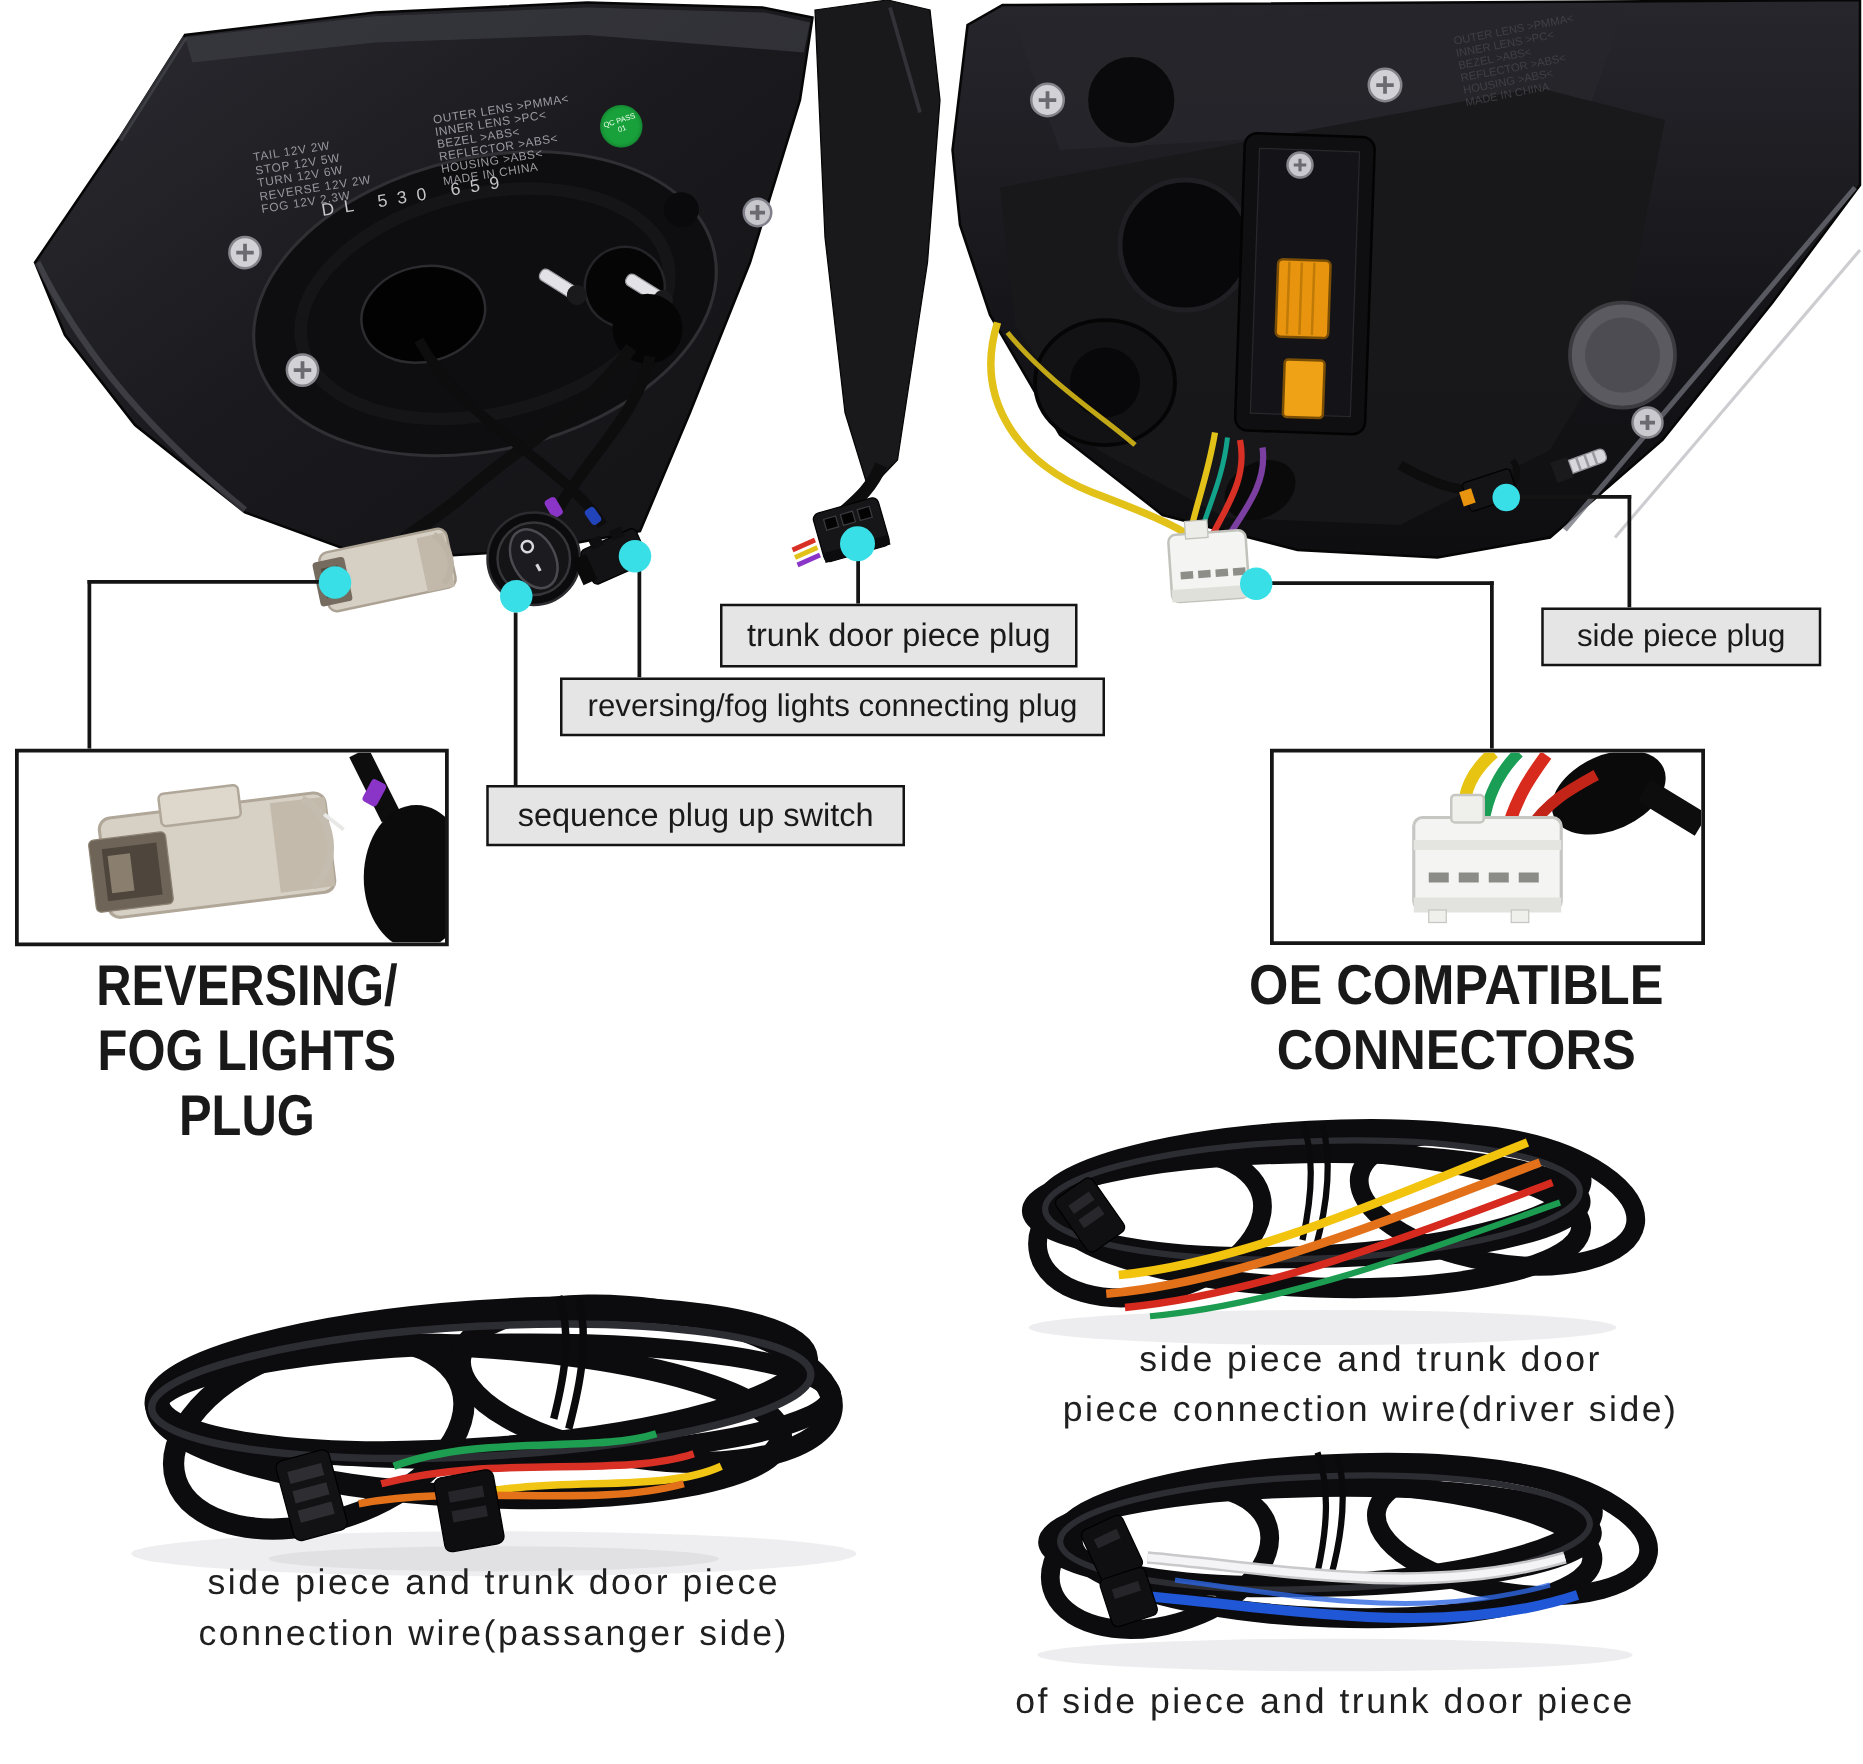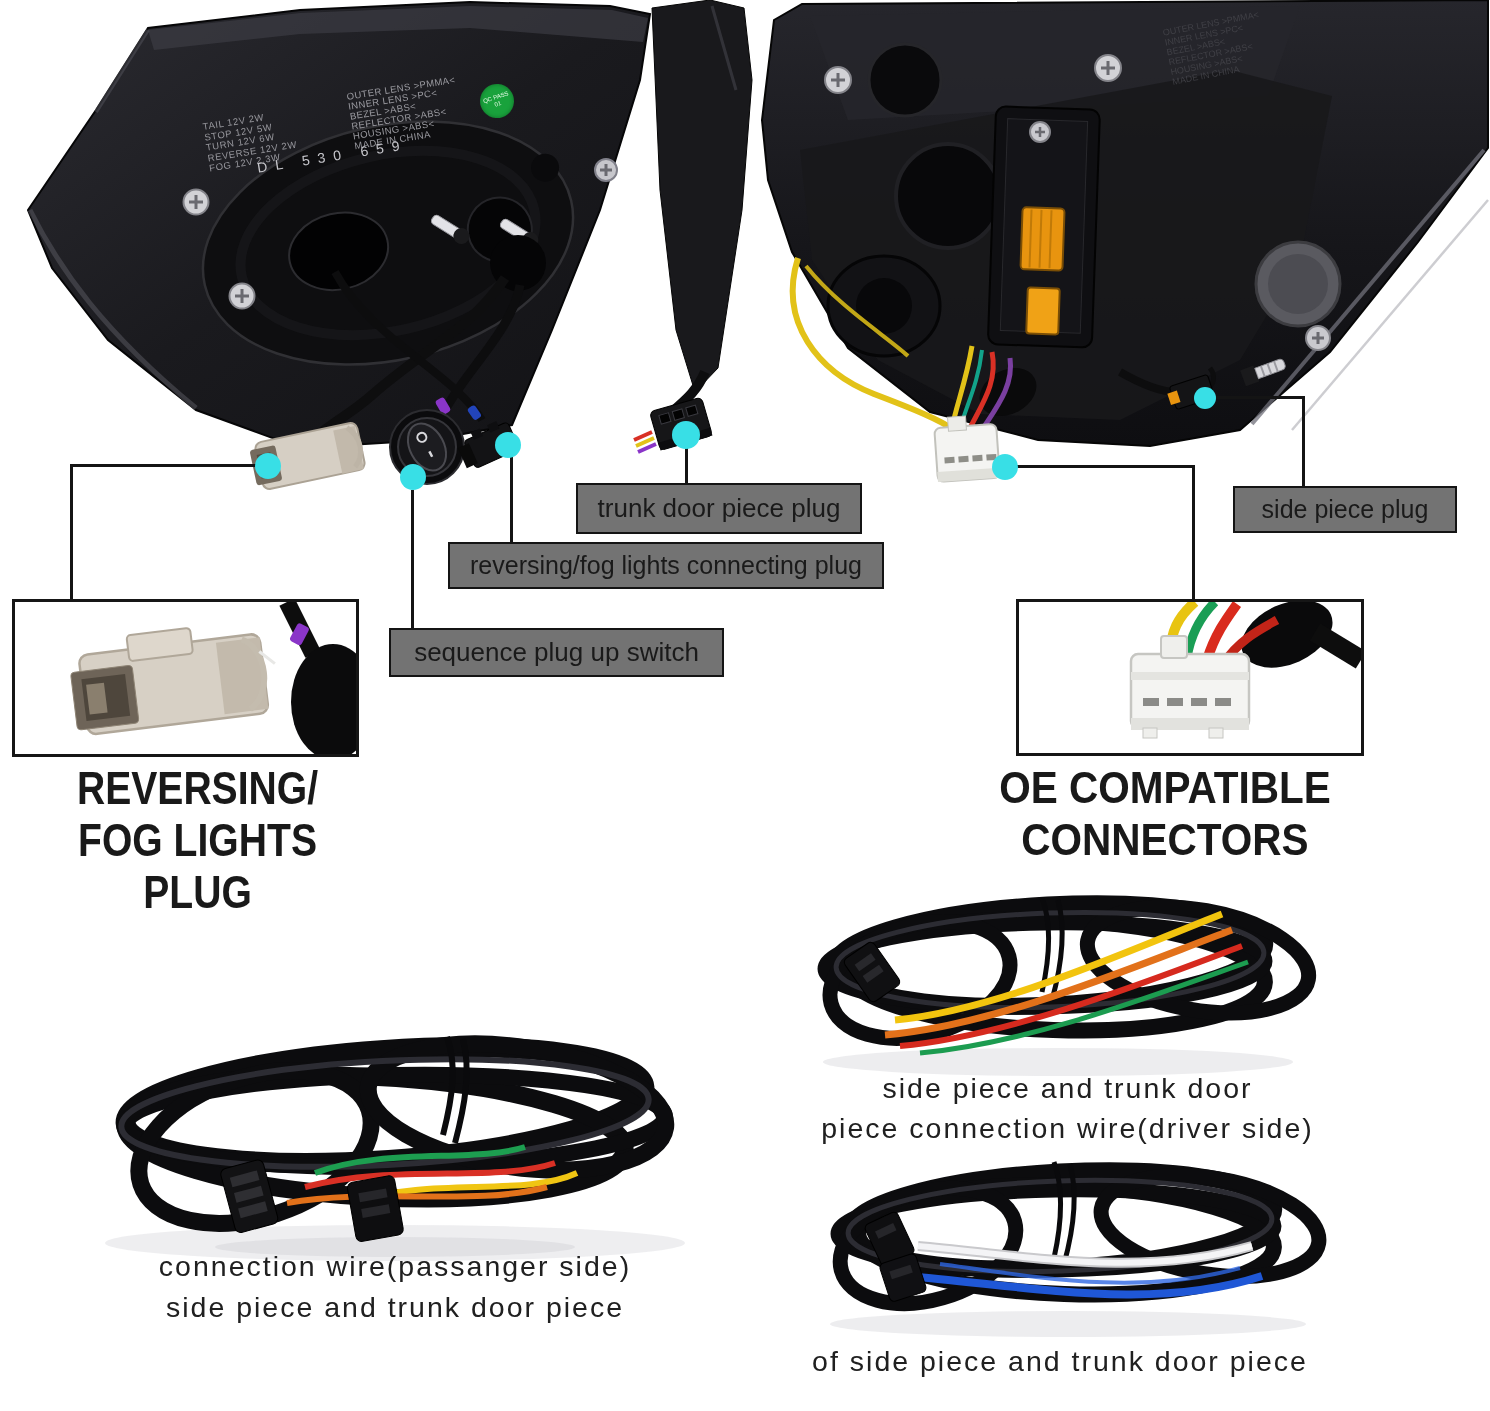--- a/index.html
+++ b/index.html
@@ -5,21 +5,21 @@
   html,body{margin:0;padding:0;background:#ffffff;}
   .scene{
     position:relative;width:1490px;height:1411px;background:#ffffff;overflow:hidden;
     font-family:"Liberation Sans",sans-serif;color:#111;
   }
   .scene svg{position:absolute;pointer-events:none;}
   
   .cl{position:absolute;background:#141414;}
   .dot{position:absolute;border-radius:50%;background:#38dfe6;}
   .label-box{
-    position:absolute;border:2px solid #141414;background:#737373;
+    position:absolute;border:2px solid #141414;background:#e5e5e5;
     display:flex;align-items:center;justify-content:center;
     font-size:26px;color:#1a1a1a;white-space:nowrap;
   }
   .inset{position:absolute;border:3px solid #161616;background:#fff;overflow:hidden;}
   .inset svg{position:absolute;left:0;top:0;}
   .heading{
     position:absolute;font-weight:bold;color:#191919;text-align:center;
     transform-origin:center top;letter-spacing:0px;line-height:52px;
   }
   .caption{
@@ -351,22 +351,22 @@
       <rect x="180" y="204" width="28" height="10" fill="#2e2e32"></rect>
       <rect x="180" y="220" width="28" height="10" fill="#2e2e32"></rect>
     </g>
     <g transform="rotate(-10 318 222)">
       <rect x="296" y="194" width="48" height="60" rx="6" fill="#0e0e10" stroke="#000"></rect>
       <rect x="306" y="206" width="28" height="9" fill="#26262a"></rect>
       <rect x="306" y="222" width="28" height="9" fill="#26262a"></rect>
     </g>
   </svg>
   <div class="caption" style="left:95px;top:1246px;width:600px">
+    <div>side piece and trunk door piece</div>
     <div>connection wire(passanger side)</div>
-    <div>side piece and trunk door piece</div>
   </div>
 
   <svg style="left:800px;top:860px" width="520" height="230" viewBox="0 0 520 230">
     <ellipse cx="258" cy="202" rx="235" ry="14" fill="#dcdce0" opacity=".5"></ellipse>
     <g fill="none" stroke="#0c0c0e">
       <ellipse cx="250" cy="95" rx="215" ry="50" stroke-width="17" transform="rotate(-3 250 95)"></ellipse>
       <ellipse cx="255" cy="115" rx="210" ry="55" stroke-width="16" transform="rotate(2 255 115)"></ellipse>
       <ellipse cx="245" cy="105" rx="220" ry="42" stroke-width="15" transform="rotate(-1 245 105)"></ellipse>
       <ellipse cx="120" cy="120" rx="92" ry="55" stroke-width="15" transform="rotate(-15 120 120)"></ellipse>
       <ellipse cx="398" cy="100" rx="112" ry="50" stroke-width="15" transform="rotate(10 398 100)"></ellipse>
@@ -376,21 +376,21 @@
     <path d="M95 160 C200 150 330 90 422 54" fill="none" stroke="#f2c40e" stroke-width="7"></path>
     <path d="M85 175 C200 165 340 104 432 70" fill="none" stroke="#e2711a" stroke-width="7"></path>
     <path d="M100 186 C210 176 352 120 442 86" fill="none" stroke="#d62a1e" stroke-width="6"></path>
     <path d="M120 193 C230 183 352 136 448 102" fill="none" stroke="#1c9c50" stroke-width="5"></path>
     <g transform="rotate(-35 72 112)">
       <rect x="54" y="86" width="36" height="52" rx="5" fill="#101012" stroke="#000"></rect>
       <rect x="62" y="96" width="20" height="8" fill="#28282c"></rect>
       <rect x="62" y="110" width="20" height="8" fill="#28282c"></rect>
     </g>
   </svg>
-  <div class="caption" style="left:795px;top:1068px;width:545px;line-height:40px">
+  <div class="caption" style="left:824px;top:1068px;width:545px;line-height:40px">
     <div>side piece and trunk door</div>
     <div>piece connection wire(driver side)</div>
   </div>
 
   <svg style="left:810px;top:1128px" width="520" height="215" viewBox="0 0 520 215">
     <ellipse cx="258" cy="196" rx="238" ry="13" fill="#dcdce0" opacity=".5"></ellipse>
     <g fill="none" stroke="#0c0c0e">
       <ellipse cx="252" cy="92" rx="212" ry="48" stroke-width="17" transform="rotate(-3 252 92)"></ellipse>
       <ellipse cx="256" cy="112" rx="208" ry="54" stroke-width="16" transform="rotate(2 256 112)"></ellipse>
       <ellipse cx="246" cy="102" rx="218" ry="40" stroke-width="15" transform="rotate(-1 246 102)"></ellipse>

